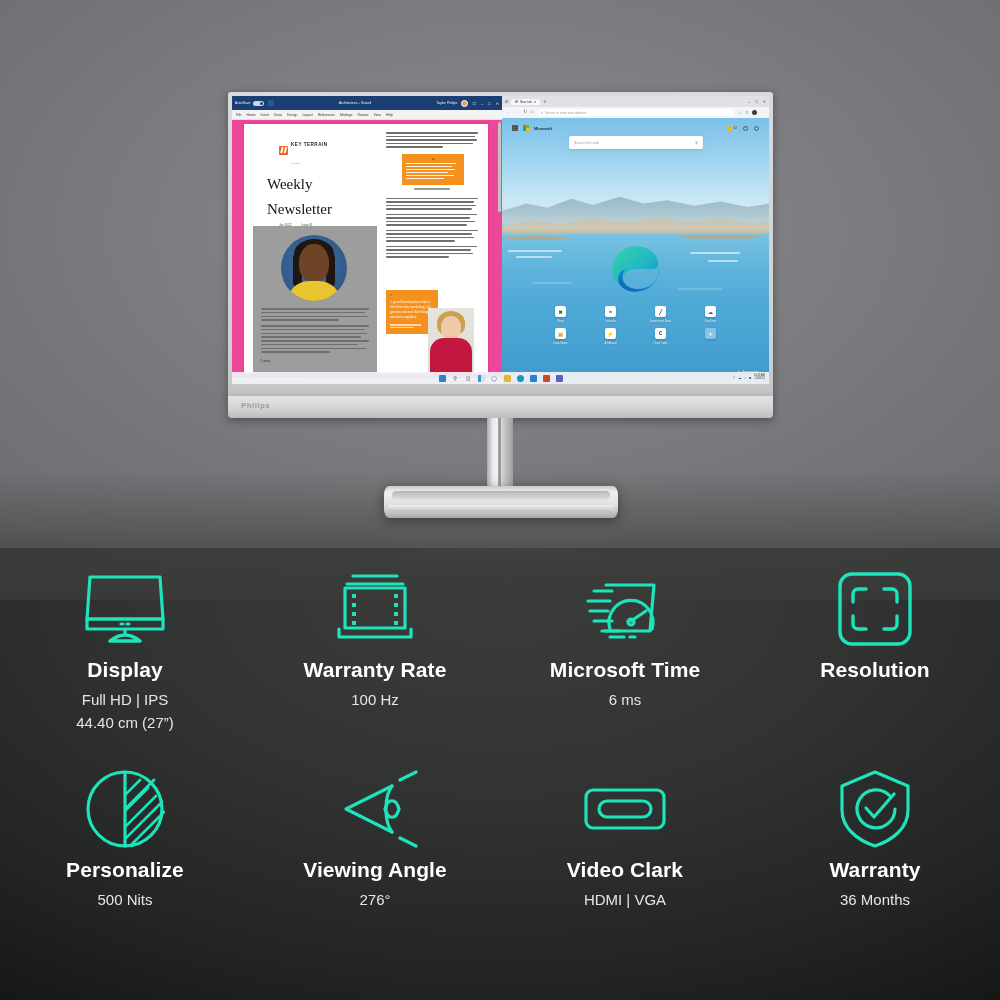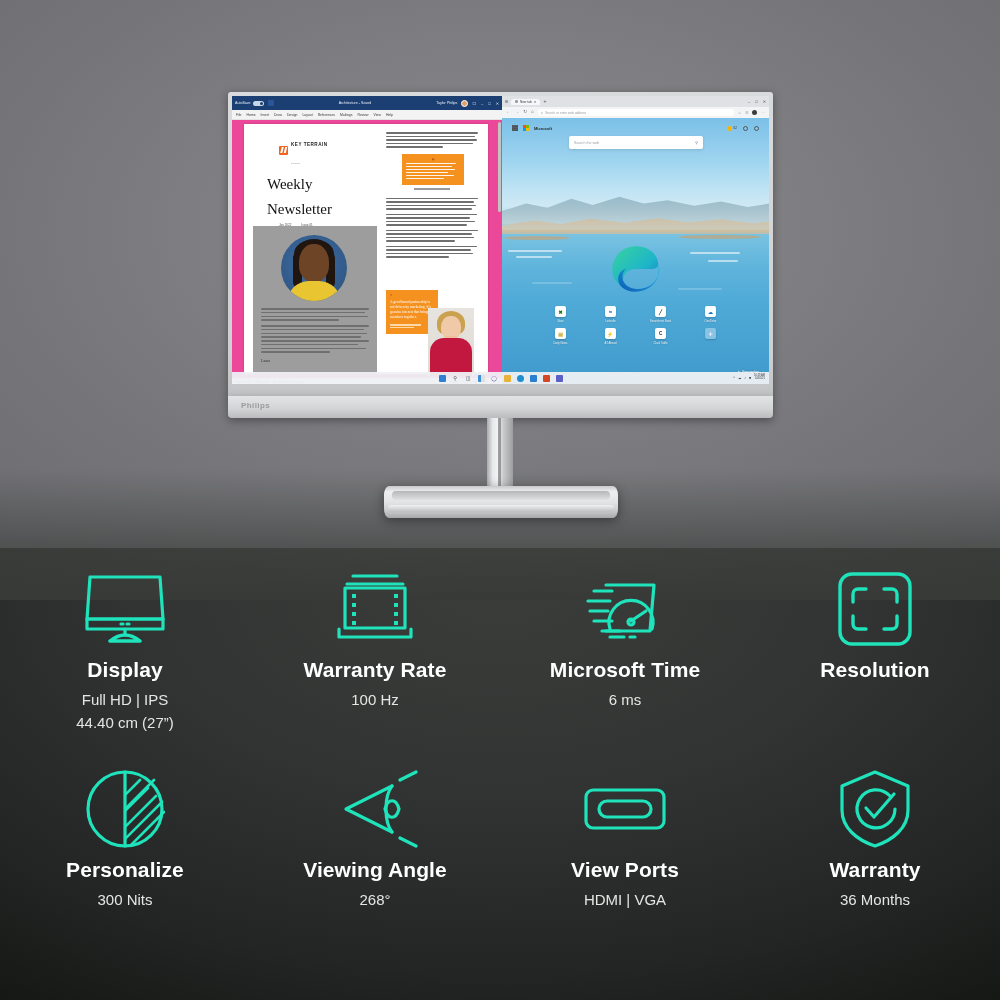--- a/index.html
+++ b/index.html
@@ -639,48 +639,48 @@
             <path d="M28 72 L72 28"></path>
             <path d="M12 56 L56 12"></path>
           <path d="M36 76 L78 34"></path>
             <path d="M44 80 L80 44"></path>
             <path d="M30 52 L70 12"></path>
         </g>
       </svg>
     </div>
     <div class="ftitle">Personalize</div>
     <div class="fsub">
-      <span>300 Nits</span>
+      <span>500 Nits</span>
     </div>
   </div>
 
   <div class="feat">
     <div class="ficon">
       <svg width="90" height="78" viewBox="0 0 90 78" fill="none" stroke="#1fe3bb" stroke-width="3.2" stroke-linecap="round" stroke-linejoin="round">
         <path d="M62 16 L16 39 L62 62"></path>
         <path d="M62 16 C54 26 54 52 62 62"></path>
         <path d="M55 39 C58 28 66 28 69 39 C66 50 58 50 55 39 Z"></path>
         <path d="M70 10 L86 2"></path>
         <path d="M70 68 L86 76"></path>
       </svg>
     </div>
     <div class="ftitle">Viewing Angle</div>
     <div class="fsub">
-      <span>268°</span>
+      <span>276°</span>
     </div>
   </div>
 
   <div class="feat">
     <div class="ficon">
       <svg width="86" height="54" viewBox="0 0 86 54" fill="none" stroke="#1fe3bb" stroke-width="3.2" stroke-linejoin="round">
         <rect x="4" y="8" width="78" height="38" rx="7"></rect>
         <rect x="17" y="19" width="52" height="16" rx="8"></rect>
       </svg>
     </div>
-    <div class="ftitle">View Ports</div>
+    <div class="ftitle">Video Clark</div>
     <div class="fsub">
       <span>HDMI | VGA</span>
     </div>
   </div>
 
   <div class="feat">
     <div class="ficon">
       <svg width="78" height="82" viewBox="0 0 78 82" fill="none" stroke="#1fe3bb" stroke-width="3.2" stroke-linecap="round" stroke-linejoin="round">
         <path d="M39 4 L72 18 V42 C72 60 57 72 39 78 C21 72 6 60 6 42 V18 Z"></path>
         <path d="M54 28 a19 19 0 1 0 5 13"></path>

